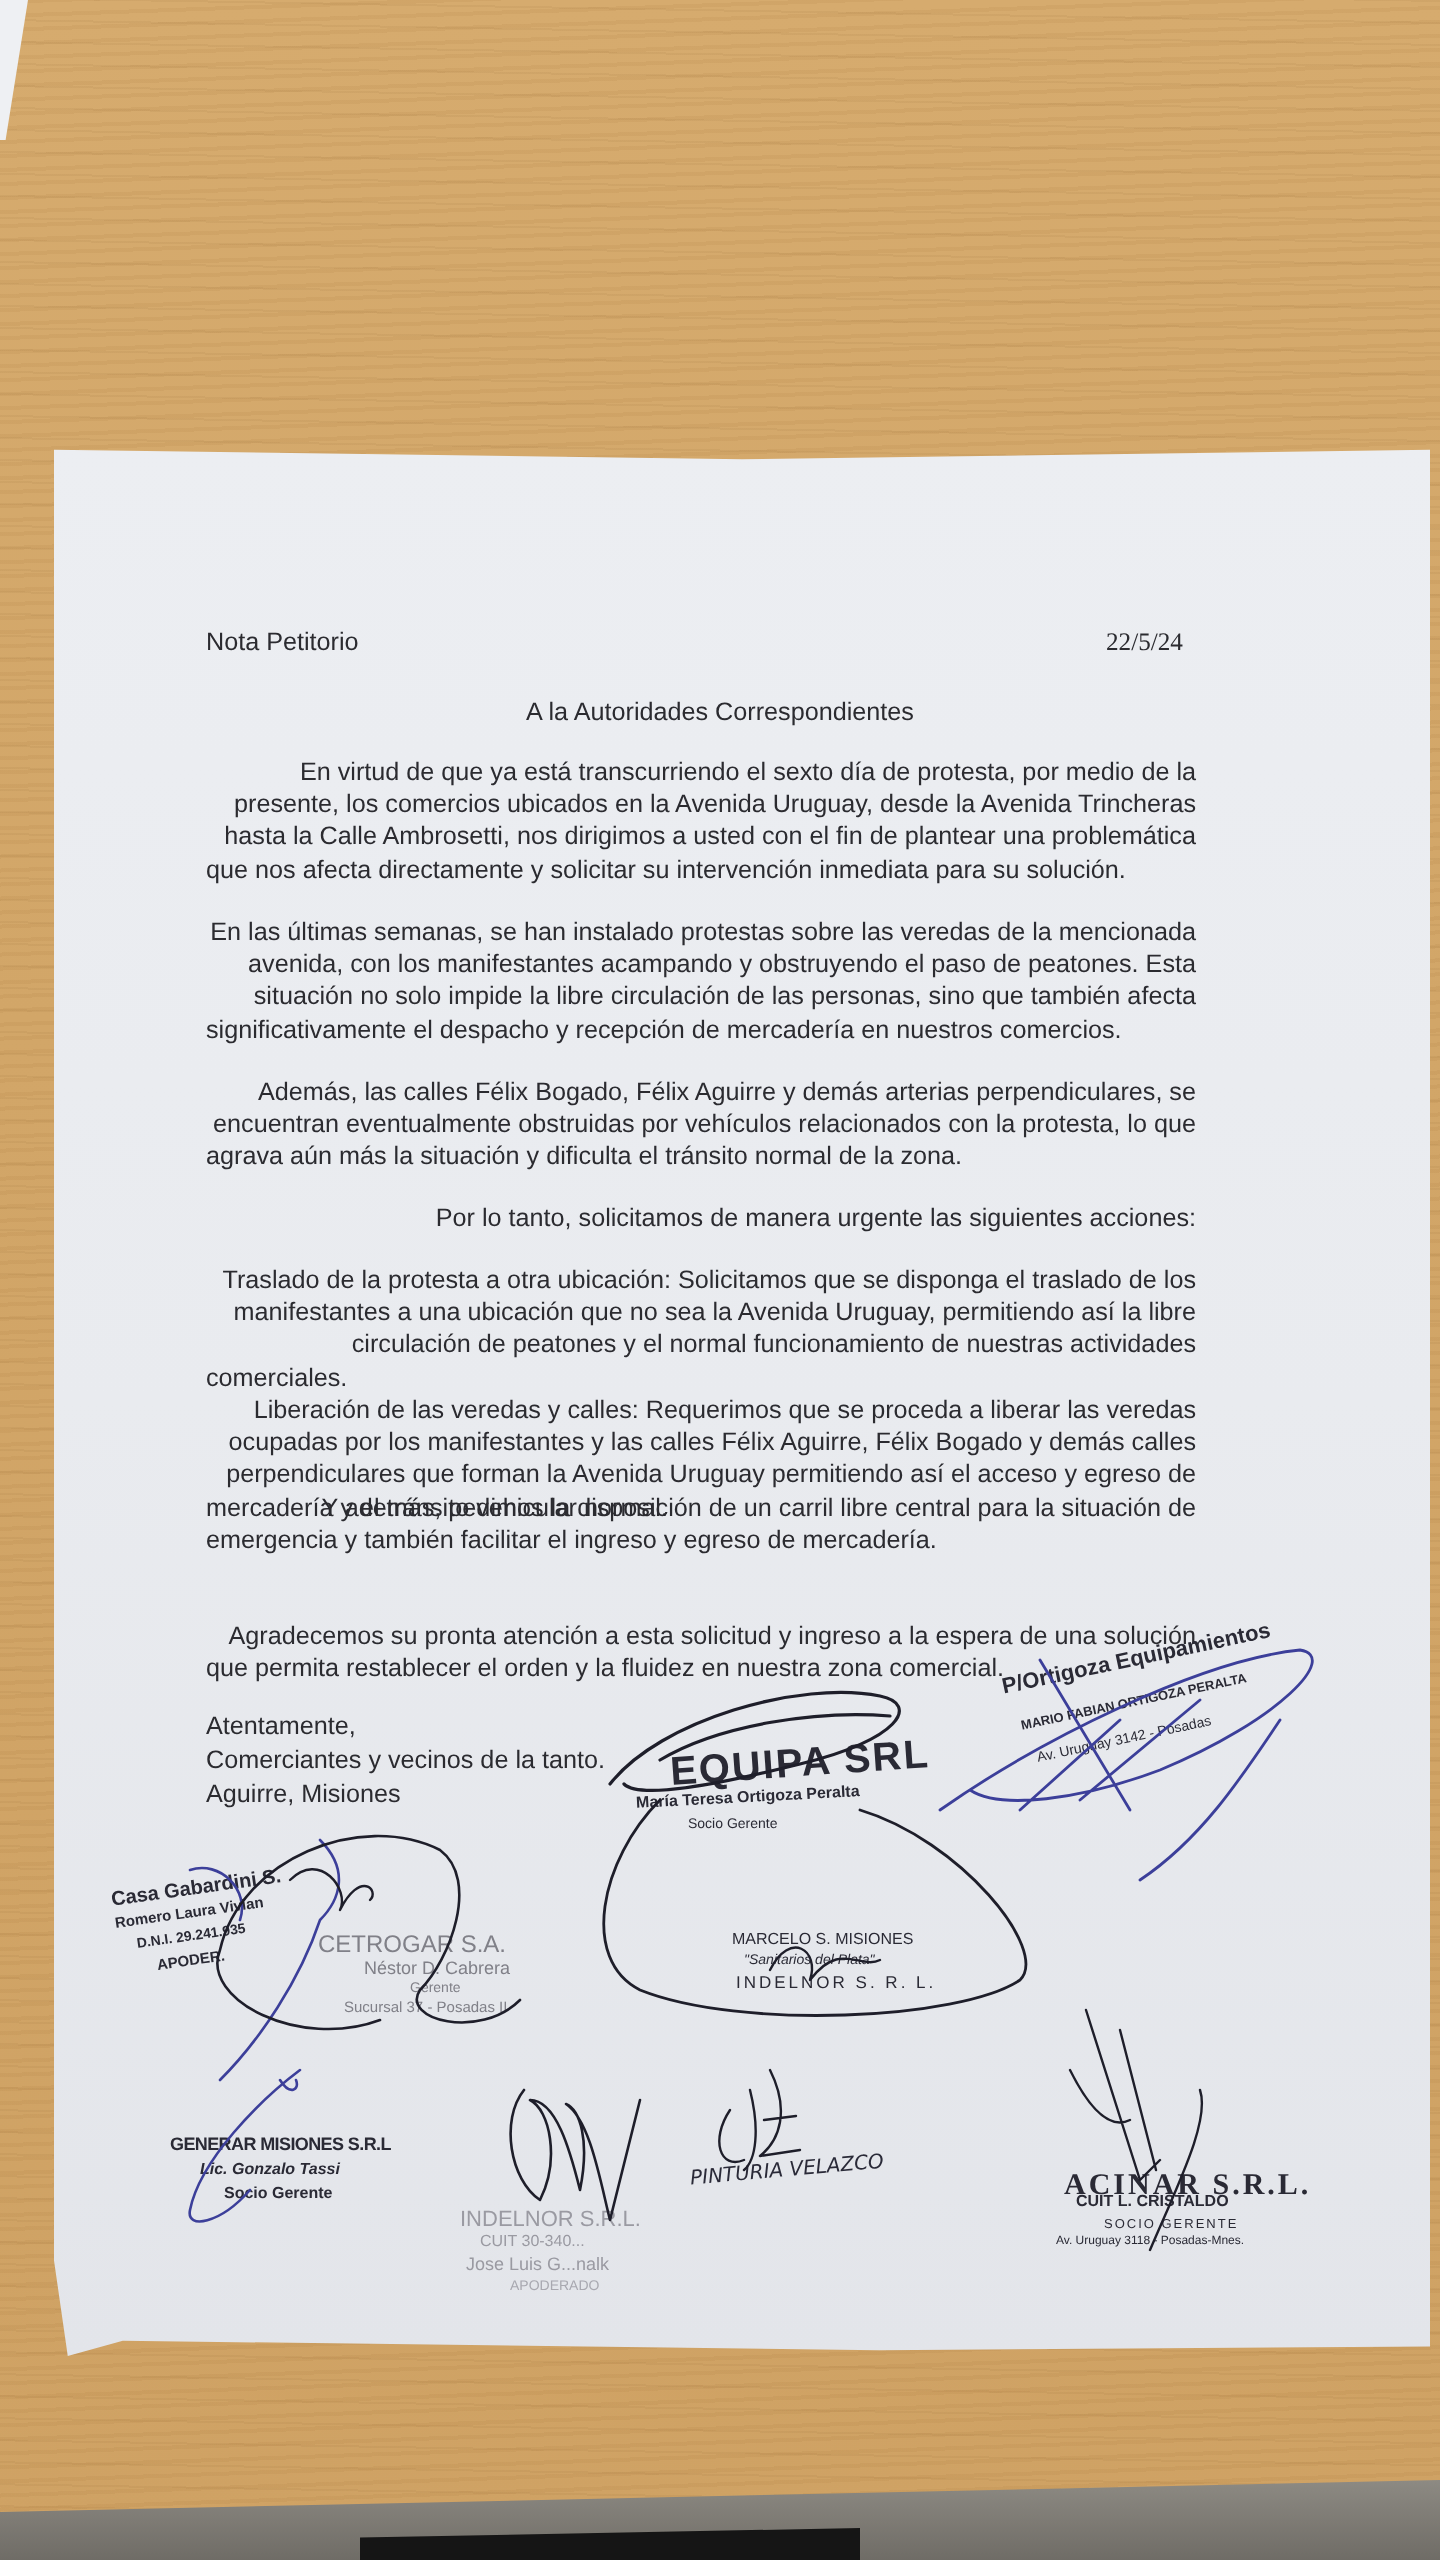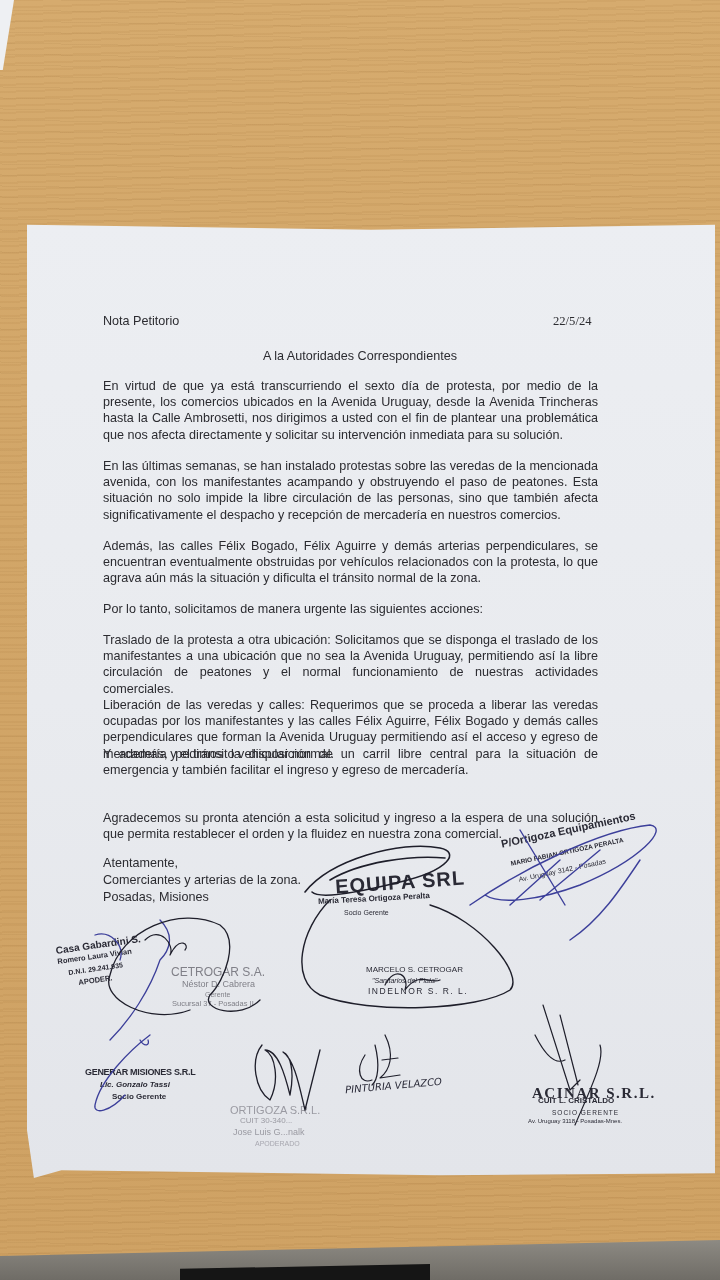--- a/index.html
+++ b/index.html
@@ -25,21 +25,21 @@
     clip-path: polygon(0 30%, 100% 0, 100% 100%, 0 100%);
   }
   .paper {
     position:absolute; left:27px; top:222px; width:688px; height:956px;
     background: linear-gradient(180deg,#eceef2 0%,#e9ebef 50%,#e3e5ea 100%);
     box-shadow: 0 1px 3px rgba(0,0,0,0.15);
     clip-path: polygon(0 0.3%, 50% 0.8%, 100% 0.3%, 100% 99.5%, 60% 99.7%, 5% 99.2%, 1% 100%, 0 95%);
   }
   .txt { position:absolute; color:#2b2b30; font-size:12.6px; line-height:16.2px; }
   .just { text-align:justify; text-align-last:left; }
-  .p { left:103px; width:495px; }
+  .p { left:103px; width:495px;text-align:right; }
   .doc-title { left:103px; top:313px; }
   .doc-date { left:553px; top:313px;font-family:Liberation Serif, serif; }
   .addressee { left:0; width:720px; text-align:center; top:348px; }
   .closing { left:103px; top:855px; line-height:17px; }
 
   .stamp { position:absolute; color:#2a2a35; font-family:"Liberation Sans", sans-serif; font-weight:bold; line-height:1.1; }
   .stamp.light { color:#808088; font-weight:normal; }
   .hand { position:absolute; font-family:"DejaVu Sans", sans-serif; font-style:italic; color:#2a2a38; }
   svg.sig { position:absolute; left:0; top:0; width:720px; height:1280px; pointer-events:none; }
 </style>
@@ -60,51 +60,51 @@
 <div class="txt p just" style="top:458px">En las últimas semanas, se han instalado protestas sobre las veredas de la mencionada avenida, con los manifestantes acampando y obstruyendo el paso de peatones. Esta situación no solo impide la libre circulación de las personas, sino que también afecta significativamente el despacho y recepción de mercadería en nuestros comercios.</div>
 <div class="txt p just" style="top:538px">Además, las calles Félix Bogado, Félix Aguirre y demás arterias perpendiculares, se encuentran eventualmente obstruidas por vehículos relacionados con la protesta, lo que agrava aún más la situación y dificulta el tránsito normal de la zona.</div>
 <div class="txt p" style="top:601px">Por lo tanto, solicitamos de manera urgente las siguientes acciones:</div>
 <div class="txt p just" style="top:632px">Traslado de la protesta a otra ubicación: Solicitamos que se disponga el traslado de los manifestantes a una ubicación que no sea la Avenida Uruguay, permitiendo así la libre circulación de peatones y el normal funcionamiento de nuestras actividades comerciales.</div>
 <div class="txt p just" style="top:697px">Liberación de las veredas y calles: Requerimos que se proceda a liberar las veredas ocupadas por los manifestantes y las calles Félix Aguirre, Félix Bogado y demás calles perpendiculares que forman la Avenida Uruguay permitiendo así el acceso y egreso de mercadería y el tránsito vehicular normal.</div>
 <div class="txt p just" style="top:746px">Y además, pedimos la disposición de un carril libre central para la situación de emergencia y también facilitar el ingreso y egreso de mercadería.</div>
 <div class="txt p just" style="top:810px">Agradecemos su pronta atención a esta solicitud y ingreso a la espera de una solución que permita restablecer el orden y la fluidez en nuestra zona comercial.</div>
 
 <div class="txt closing">
   <div>Atentamente,</div>
-  <div>Comerciantes y arterias de la zona.</div>
-  <div>Posadas, Misiones</div>
+  <div>Comerciantes y vecinos de la tanto.</div>
+  <div>Aguirre, Misiones</div>
 </div>
 
 <div class="stamp" style="left:335px;top:871px;font-size:20px;letter-spacing:1px;transform:rotate(-4deg)">EQUIPA SRL</div>
 <div class="stamp" style="left:318px;top:895px;font-size:8px;transform:rotate(-3deg)">María Teresa Ortigoza Peralta</div>
 <div class="stamp" style="left:344px;top:909px;font-size:7px;font-weight:normal">Socio Gerente</div>
 
 <div class="stamp" style="left:500px;top:838px;font-size:11px;transform:rotate(-12deg);transform-origin:left top">P/Ortigoza Equipamientos</div>
 <div class="stamp" style="left:510px;top:860px;font-size:6.5px;transform:rotate(-12deg);transform-origin:left top">MARIO FABIAN ORTIGOZA PERALTA</div>
 <div class="stamp" style="left:518px;top:876px;font-size:7px;font-weight:normal;transform:rotate(-12deg);transform-origin:left top">Av. Uruguay 3142  -  Posadas</div>
 
 <div class="stamp" style="left:55px;top:945px;font-size:10px;transform:rotate(-8deg);transform-origin:left top">Casa Gabardini S.</div>
 <div class="stamp" style="left:57px;top:958px;font-size:7.5px;transform:rotate(-8deg);transform-origin:left top">Romero Laura Vivian</div>
 <div class="stamp" style="left:68px;top:969px;font-size:7px;transform:rotate(-8deg);transform-origin:left top">D.N.I. 29.241.935</div>
 <div class="stamp" style="left:78px;top:979px;font-size:7.5px;transform:rotate(-8deg);transform-origin:left top">APODER.</div>
 
-<div class="stamp light" style="left:171px;top:966px;font-size:12px">CETROGAR S.A.</div>
+<div class="stamp light" style="left:159px;top:966px;font-size:12px">CETROGAR S.A.</div>
 <div class="stamp light" style="left:182px;top:980px;font-size:9px">Néstor D. Cabrera</div>
 <div class="stamp light" style="left:205px;top:991px;font-size:7px">Gerente</div>
 <div class="stamp light" style="left:172px;top:1000px;font-size:7.5px">Sucursal 37 - Posadas II</div>
 
-<div class="stamp" style="left:366px;top:966px;font-size:8px;font-weight:normal">MARCELO S. CETROGAR</div>
+<div class="stamp" style="left:366px;top:966px;font-size:8px;font-weight:normal">MARCELO S. MISIONES</div>
 <div class="stamp" style="left:372px;top:977px;font-size:7px;font-weight:normal;font-style:italic">"Sanitarios del Plata"</div>
 <div class="stamp" style="left:368px;top:987px;font-size:8.5px;letter-spacing:1.5px;font-weight:normal">INDELNOR S. R. L.</div>
 
 <div class="stamp" style="left:85px;top:1068px;font-size:9px;letter-spacing:-0.3px">GENERAR MISIONES S.R.L</div>
 <div class="stamp" style="left:100px;top:1081px;font-size:8px;font-style:italic">Lic. Gonzalo Tassi</div>
 <div class="stamp" style="left:112px;top:1093px;font-size:8px">Socio Gerente</div>
 
-<div class="stamp light" style="left:230px;top:1104px;font-size:11px;color:#9a9aa2">ORTIGOZA S.R.L.</div>
+<div class="stamp light" style="left:230px;top:1104px;font-size:11px;color:#9a9aa2">INDELNOR S.R.L.</div>
 <div class="stamp light" style="left:240px;top:1117px;font-size:8px;color:#9a9aa2">CUIT 30-340...</div>
 <div class="stamp light" style="left:233px;top:1128px;font-size:9px;color:#9a9aa2">Jose Luis G...nalk</div>
 <div class="stamp light" style="left:255px;top:1140px;font-size:7px;color:#a8a8b0">APODERADO</div>
 
 <div class="hand" style="left:345px;top:1080px;font-size:10px;transform:rotate(-5deg)">PINTURIA VELAZCO</div>
 
 <div class="stamp" style="left:532px;top:1085px;font-size:15px;letter-spacing:1.5px;font-family:'Liberation Serif', serif">ACINAR  S.R.L.</div>
 <div class="stamp" style="left:538px;top:1097px;font-size:8px">CUIT L. CRISTALDO</div>
 <div class="stamp" style="left:552px;top:1109px;font-size:6.5px;font-weight:normal;letter-spacing:1px">SOCIO GERENTE</div>
 <div class="stamp" style="left:528px;top:1118px;font-size:6px;font-weight:normal">Av. Uruguay 3118 - Posadas-Mnes.</div>

